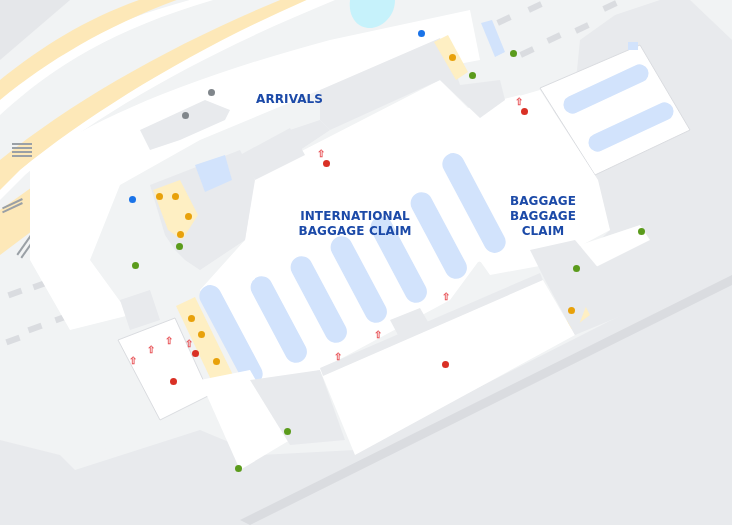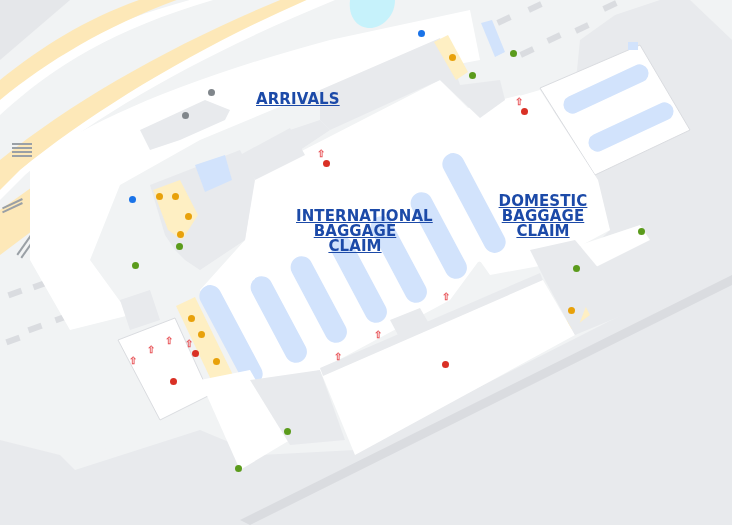--- a/index.html
+++ b/index.html
@@ -1,19 +1,19 @@
 <!DOCTYPE html>
 <html><head>
   <meta charset="utf-8">
   <style>
     html, body { margin:0; padding:0; }
     body { width:732px; height:525px; overflow:hidden; background:#f1f3f4; font-family:"Liberation Sans", sans-serif; }
     #map { position:relative; width:732px; height:525px; overflow:hidden; }
     svg.base { position:absolute; left:0; top:0; }
-    .label { position:absolute; color:#1c4aa8; font-weight:bold; font-family:"DejaVu Sans", sans-serif; text-align:center; letter-spacing:0.1px; line-height:15px; font-size:15px;text-decoration:underline; }
+    .label { position:absolute; color:#1c4aa8; font-weight:bold; font-family:"DejaVu Sans", sans-serif; text-align:center; letter-spacing:0.1px; line-height:15px; font-size:12px; }
     .poi { position:absolute; width:7px; height:7px; border-radius:50%; margin:-3.5px 0 0 -3.5px; }
     .arrow { position:absolute; color:#e8575b; font-size:10px; line-height:10px; margin:-5px 0 0 -4px; font-weight:bold; }
   </style>
 </head>
 <body>
 
 <div id="map">
   <svg class="base" width="732" height="525" viewBox="0 0 732 525">
 
     <rect x="0" y="0" width="732" height="525" fill="#f1f3f4"></rect>
@@ -114,21 +114,21 @@
 
     <rect x="628" y="42" width="10" height="8" fill="#d2e3fc"></rect>
   </svg>
 
   <div class="label" style="left:256px; top:92px; width:64px;">ARRIVALS</div>
   <div class="label" style="left:286px; top:209px; width:118px;margin-left:10px;">
     <div>INTERNATIONAL</div>
     <div>BAGGAGE CLAIM</div>
   </div>
   <div class="label" style="left:487px; top:194px; width:112px;">
-    <div>DOMESTIC</div>
+    <div>BAGGAGE</div>
     <div>BAGGAGE CLAIM</div>
   </div>
 
   <div id="pois">
       <div class="arrow" style="left: 321px; top: 154px;">⇧</div>
       <div class="arrow" style="left: 519px; top: 102px;">⇧</div>
       <div class="arrow" style="left: 133px; top: 361px;">⇧</div>
       <div class="arrow" style="left: 151px; top: 350px;">⇧</div>
       <div class="arrow" style="left: 169px; top: 341px;">⇧</div>
       <div class="arrow" style="left: 189px; top: 344px;">⇧</div>

